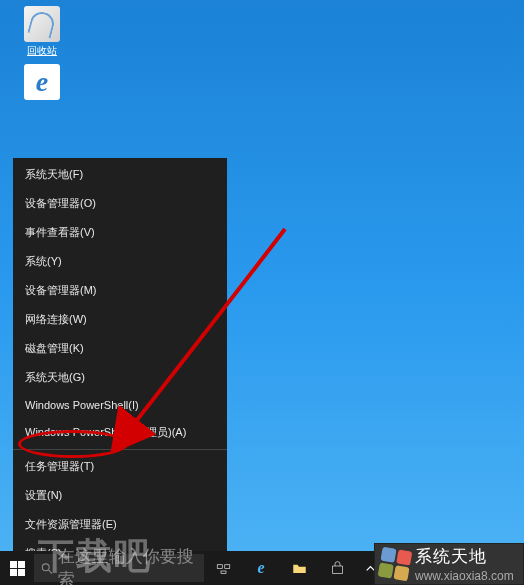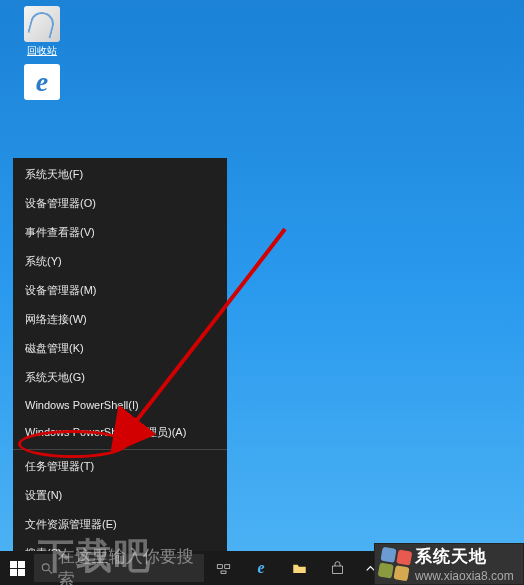--- a/index.html
+++ b/index.html
@@ -121,21 +121,21 @@
   grid-template-columns: 1fr 1fr;
   grid-template-rows: 1fr 1fr;
   gap: 2px;
   transform: rotate(10deg);
 }
 .wm-logo div { border-radius: 3px; }
 .wm-logo div:nth-child(1){background:#6b9bd1;}
 .wm-logo div:nth-child(2){background:#e85a4f;}
 .wm-logo div:nth-child(3){background:#8a9b3f;}
 .wm-logo div:nth-child(4){background:#d4a94f;}
-.wm-text { color: #fff; font-size: 17px; font-weight: bold; letter-spacing: 1px; }
+.wm-text { color: #fff; font-size: 17px; font-weight: normal; letter-spacing: 1px; }
 .wm-url { color: #aaa; font-size: 12px; margin-top: 1px; }
 
 .taskbar {
   position: absolute;
   bottom: 0;
   left: 0;
   width: 524px;
   height: 34px;
   background: #1a1a1a;
   display: flex;

